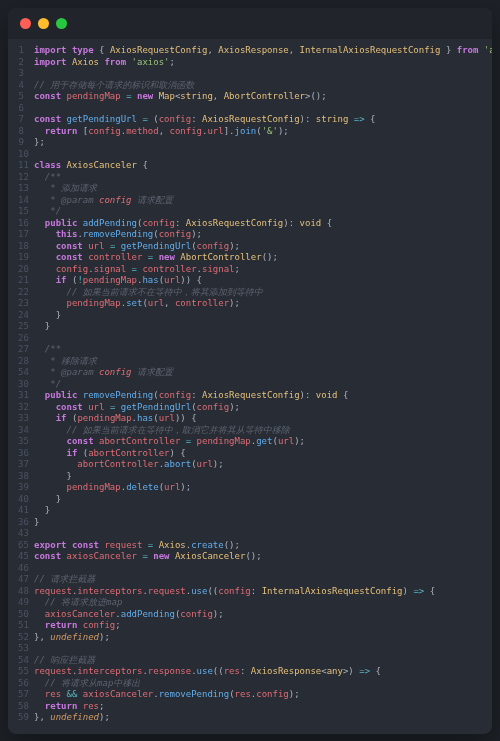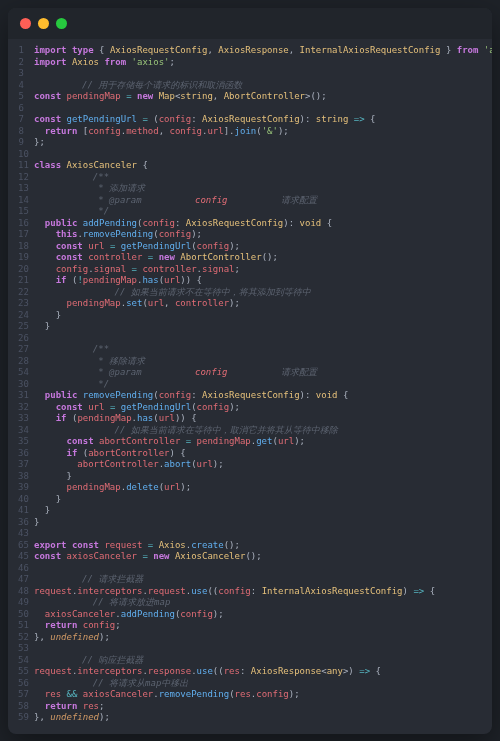--- a/index.html
+++ b/index.html
@@ -54,21 +54,21 @@
     padding-right: 10px;
   }
   .line { min-height: 11.5px; }
   
   .kw { color: #c678dd; font-weight: bold; }      
   .str { color: #98c379; }     
   .fn { color: #61afef; }      
   .cls { color: #e5c07b; }     
   .var { color: #e06c75; }    
   .num { color: #d19a66; font-style: italic; }     
-  .cmt { color: #5c6370; font-style: italic; margin-left: 48px; }
+  .cmt { color: #5c6370; font-style: italic; }
   .op { color: #56b6c2; }
   .tag { color: #e06c75; }
 </style>
 </head>
 <body>
 
 <div class="window">
   <div class="titlebar">
     <div class="dot red"></div>
     <div class="dot yellow"></div>

